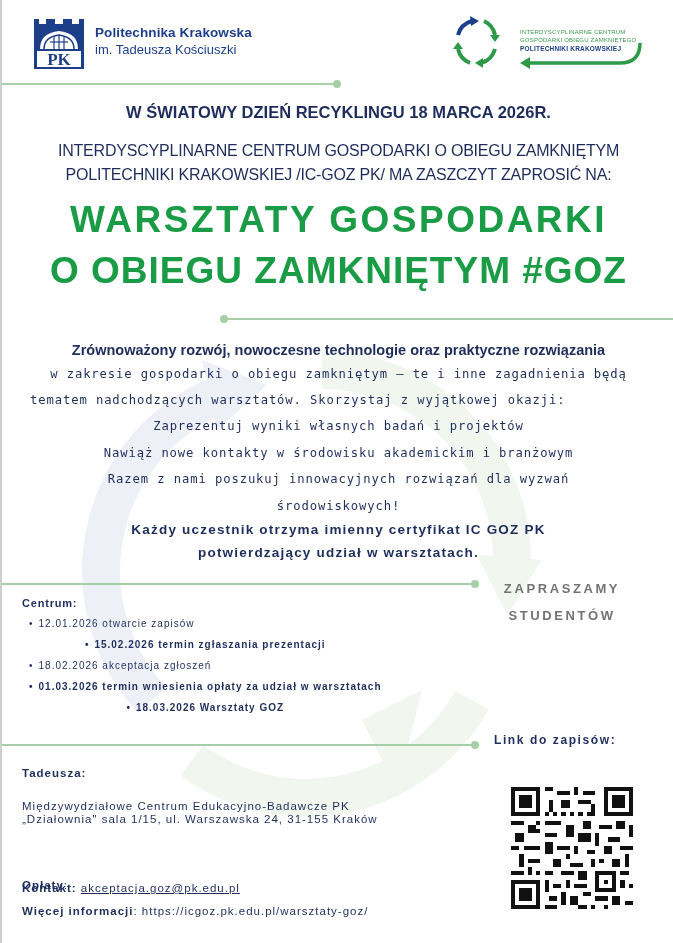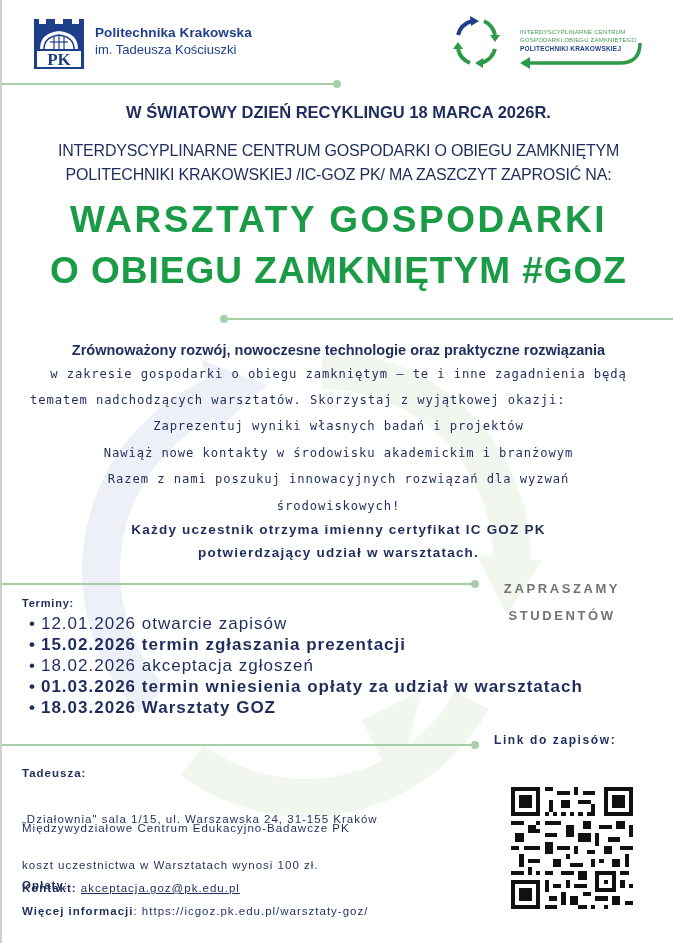--- a/index.html
+++ b/index.html
@@ -43,36 +43,36 @@
   .d4 { top: 446px; font-size: 12.2px; }
   .d5 { top: 472px; font-size: 12.2px; }
   .d6 { top: 499px; font-size: 12.2px; }
   .cert { font-size: 13.5px; font-weight: bold; color: #1f2d5c; letter-spacing: 1.2px; }
   .cert-1 { top: 522px; }
   .cert-2 { top: 545px; }
 
   
   .terms-label { left: 20px; top: 597px; font-size: 11px; font-weight: bold; color: #1f2d5c; letter-spacing: 0.8px; }
   .terms-list { left: 27px; top: 616px; list-style: none; }
-  .terms-list li { font-size: 17px; color: #1f2d5c; letter-spacing: 1px; height: 21px; line-height: 15px; white-space: nowrap; }
-  .terms-list li.bold { font-weight: bold; }
+  .terms-list li { font-size: 10px; color: #1f2d5c; letter-spacing: 1px; height: 21px; line-height: 15px; white-space: nowrap; }
+  .terms-list li.bold { font-weight: bold; text-align: center; }
   .terms-list li::before { content: "•"; margin-right: 5px; }
 
   
   .invite { left: 460px; width: 200px; text-align: center; font-size: 13px; font-weight: bold; letter-spacing: 2.6px; color: #737373; }
   .inv-1 { top: 581px; }
   .inv-2 { top: 608px; }
   .inv-3 { top: 635px; }
   .link-label { left: 492px; top: 733px; font-size: 12px; font-weight: bold; letter-spacing: 1.6px; color: #1f2d5c; }
 
   
   .info { left: 20px; font-size: 11.5px; color: #1f2d5c; letter-spacing: 1px; white-space: nowrap; }
   .info b { font-weight: bold; }
   .i1 { top: 767px; font-weight: bold; }
-  .i2 { top: 822px; }
+  .i2 { top: 800px; }
   .i3 { top: 813px; }
   .i4 { top: 836px; font-weight: bold; margin-top: 43px; }
   .i5 { top: 859px; }
   .i6 { top: 882px; }
   .i7 { top: 905px; }
   .email { text-decoration: underline; color: #1f2d5c; }
 
   .qr { left: 509px; top: 787px; width: 122px; height: 122px; background: #fff; }
 </style>
 </head>
@@ -144,21 +144,21 @@
   <div class="abs center desc d4">Nawiąż nowe kontakty w środowisku akademickim i branżowym</div>
   <div class="abs center desc d5">Razem z nami poszukuj innowacyjnych rozwiązań dla wyzwań</div>
   <div class="abs center desc d6">środowiskowych!</div>
   <div class="abs center cert cert-1">Każdy uczestnik otrzyma imienny certyfikat IC GOZ PK</div>
   <div class="abs center cert cert-2">potwierdzający udział w warsztatach.</div>
 
   <div class="divider" style="left:0; top:583px; width:473px;">
       <span class="dot" style="right:-4px;"></span>
     </div>
 
-  <div class="abs terms-label">Terminy:</div>
+  <div class="abs terms-label">Centrum:</div>
   <ul class="abs terms-list">
     <li>12.01.2026 otwarcie zapisów</li>
     <li class="bold">15.02.2026 termin zgłaszania prezentacji</li>
     <li>18.02.2026 akceptacja zgłoszeń</li>
     <li class="bold">01.03.2026 termin wniesienia opłaty za udział w warsztatach</li>
     <li class="bold">18.03.2026 Warsztaty GOZ</li>
   </ul>
 
   <div class="abs invite inv-1">ZAPRASZAMY</div>
   <div class="abs invite inv-2">STUDENTÓW</div>
@@ -166,21 +166,20 @@
   <div class="divider" style="left:0; top:744px; width:473px;">
       <span class="dot" style="right:-4px;"></span>
     </div>
 
   <div class="abs link-label">Link do zapisów:</div>
 
   <div class="abs info i1">Tadeusza:</div>
   <div class="abs info i2">Międzywydziałowe Centrum Edukacyjno-Badawcze PK</div>
   <div class="abs info i3">„Działownia" sala 1/15, ul. Warszawska 24, 31-155 Kraków</div>
   <div class="abs info i4"><span>Opłaty</span><span style="font-weight:normal">:</span></div>
-  <div class="abs info i5">koszt uczestnictwa w Warsztatach wynosi 100 zł.</div>
   <div class="abs info i6"><b>Kontakt: </b><a class="email">akceptacja.goz@pk.edu.pl</a></div>
   <div class="abs info i7"><b>Więcej informacji</b><span>: https://icgoz.pk.edu.pl/warsztaty-goz/</span></div>
 
   <svg class="abs qr" viewBox="0 0 29 29" shape-rendering="crispEdges">
     <rect width="29" height="29" fill="#fff"></rect>
     <g fill="#111">
       <rect x="0" y="0" width="7" height="7"></rect>
         <rect x="1" y="1" width="5" height="5" fill="#fff"></rect>
         <rect x="2" y="2" width="3" height="3"></rect>
       <rect x="22" y="0" width="7" height="7"></rect>

